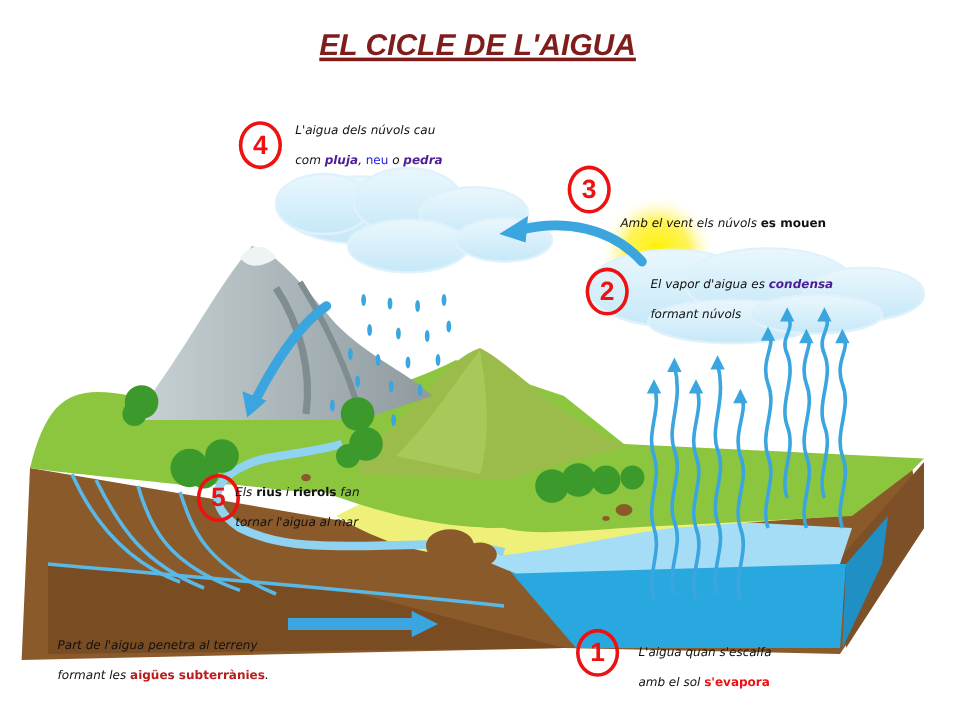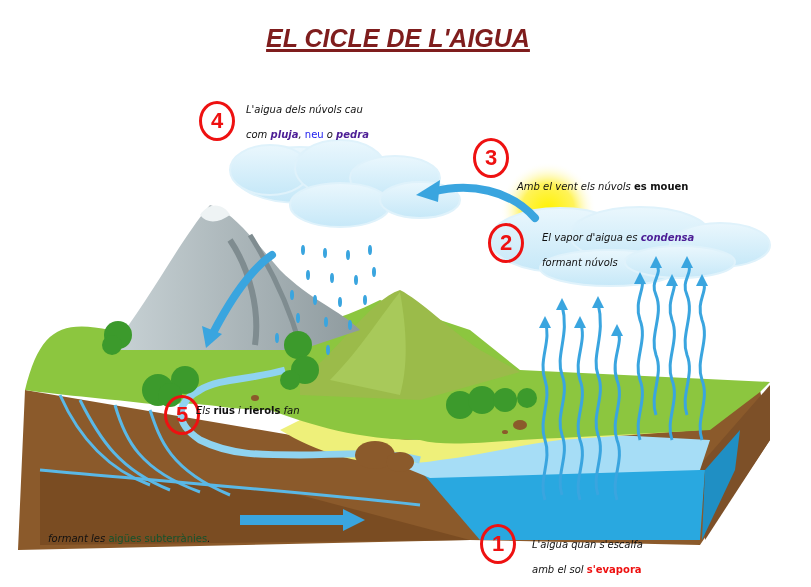--- a/index.html
+++ b/index.html
@@ -9,21 +9,21 @@
     font-family:"Liberation Sans", sans-serif; font-weight:bold; font-style:italic;
     font-size:25px; color:#7f1d1d; text-decoration:underline; text-decoration-thickness:3px; letter-spacing:0px;
     white-space:nowrap;
   }
   svg.scene { position:absolute; left:0; top:0; }
   .label { position:absolute; font-family:"DejaVu Sans", sans-serif; font-style:italic; font-size:10px; color:#111; line-height:25px; white-space:nowrap; }
   .label .kw-blue { color:#4c1d95; font-weight:bold; }
   .label .kw-plain-blue { color:#1a1aee; font-style:normal; }
   .label .kw-bold { font-weight:bold; font-style:normal; }
   .label .kw-red { color:#ee1111; font-weight:bold; font-style:normal; }
-  .label .kw-brown { color:#14532d; font-weight:normal; font-style:normal; }
+  .label .kw-brown { color:#b91c1c; font-weight:bold; font-style:normal; }
   .badge {
     position:absolute; width:30px; height:34px; border:3px solid #ee1111; border-radius:50%;
     color:#ee1111; font-family:"Liberation Sans", sans-serif; font-weight:bold; font-size:22px;
     text-align:center; line-height:34px; background:transparent; box-sizing:content-box;
   }
 </style>
 </head>
 <body>
 
 <div class="title">EL CICLE DE L'AIGUA</div>
@@ -187,23 +187,25 @@
 
 <div class="badge" style="left:488px; top:223px;">2</div>
 <div class="label" style="left:542px; top:225px;">
   <div><span>El vapor d'aigua es </span><span class="kw-blue">condensa</span></div>
   <div>formant núvols</div>
 </div>
 
 <div class="badge" style="left:164px; top:395px;">5</div>
 <div class="label" style="left:196px; top:398px;">
   <div><span>Els </span><span class="kw-bold">rius</span><span> i </span><span class="kw-bold">rierols</span><span> fan</span></div>
+  <div>tornar l'aigua al mar</div>
 </div>
 
 <div class="label" style="left:48px; top:526px;">
+  <div>Part de l'aigua penetra al terreny</div>
   <div><span>formant les </span><span class="kw-brown">aigües subterrànies</span><span>.</span></div>
 </div>
 
 <div class="badge" style="left:480px; top:524px;">1</div>
 <div class="label" style="left:532px; top:532px;">
   <div>L'aigua quan s'escalfa</div>
   <div><span>amb el sol </span><span class="kw-red">s'evapora</span></div>
 </div>
 
 </body></html>

